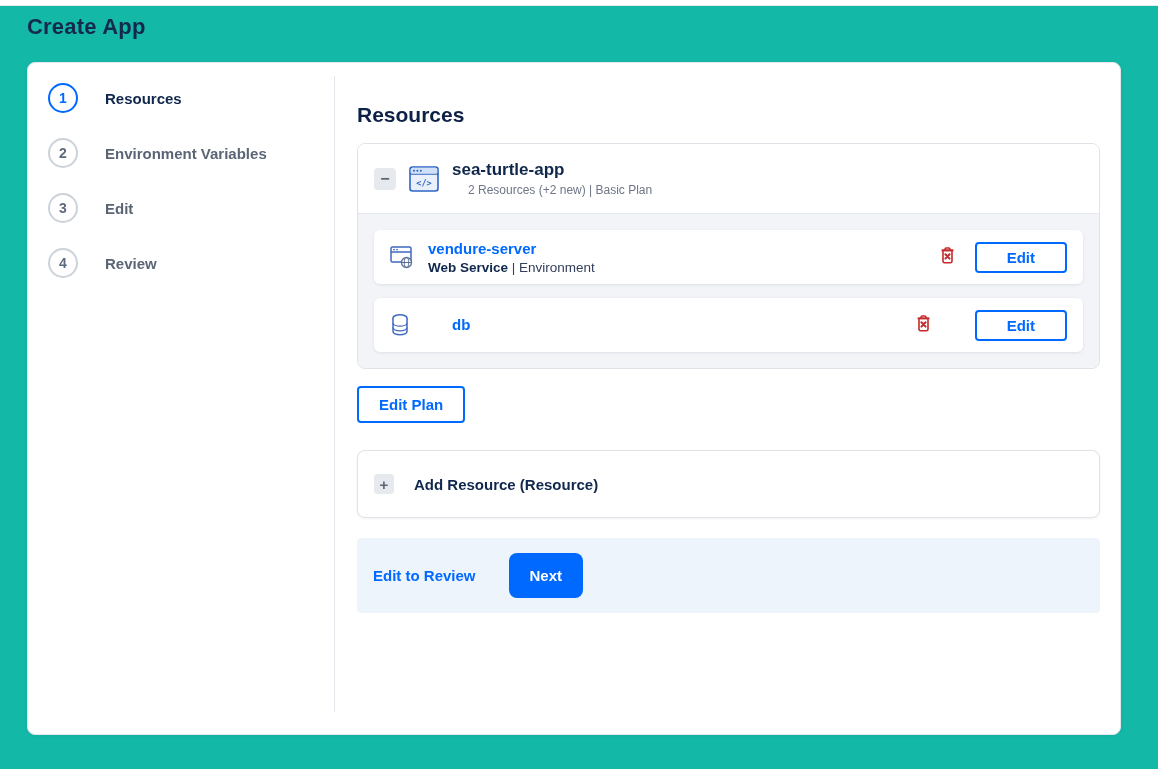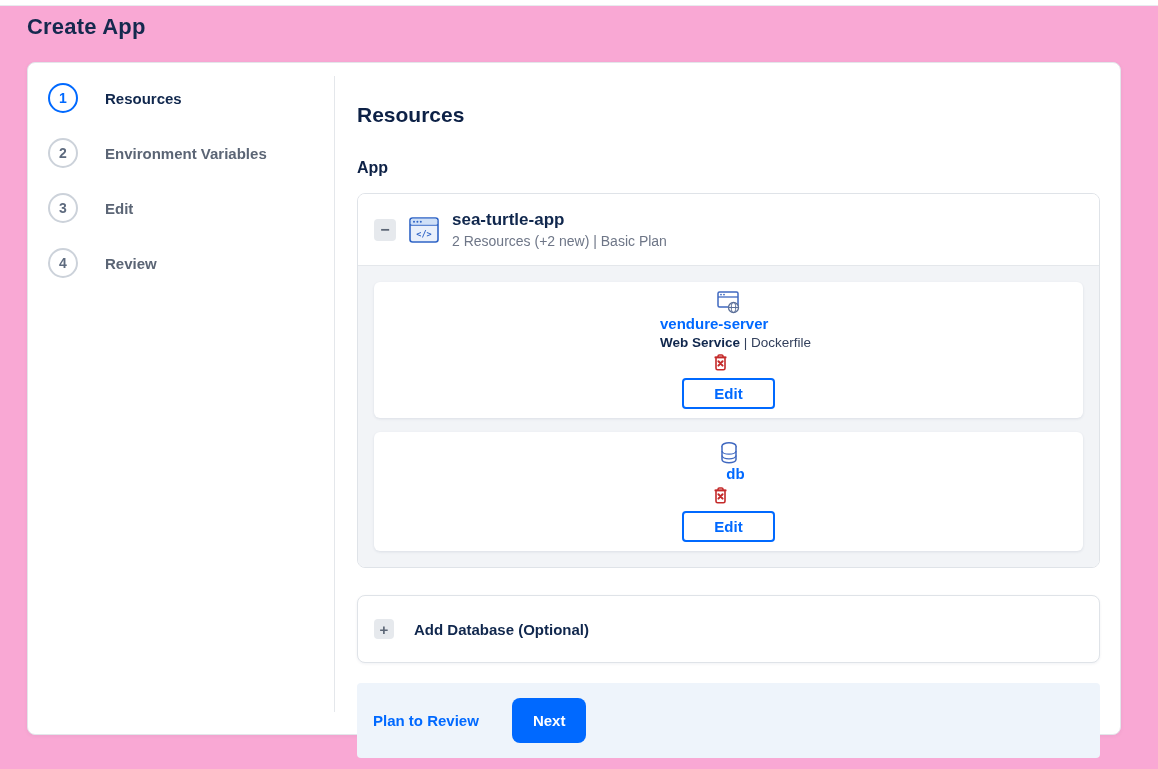--- a/index.html
+++ b/index.html
@@ -3,21 +3,21 @@
 <meta charset="utf-8">
 <style>
   * { margin: 0; padding: 0; box-sizing: border-box; }
   html, body { width: 1158px; height: 769px; }
   body {
     font-family: "Liberation Sans", "DejaVu Sans", sans-serif;
     background: #f0f2f6;
     color: #0d2146;
     overflow: hidden;
   }
-  .screen { width: 1158px; height: 769px; position: relative; background: #f9a8d4; }
+  .screen { width: 1158px; height: 769px; position: relative; background: #14b8a6; }
   .top-strip { height: 6px; background: #ffffff; border-bottom: 1px solid #e8eaee; }
   .page-title {
     margin: 8px 0 0 27px;
     font-size: 22px; font-weight: 600; color: #15294e; letter-spacing: .2px;
   }
   .card {
     position: absolute; left: 27px; top: 62px;
     width: 1094px; height: 673px;
     background: #ffffff;
     border: 1px solid #e3e6ea;
@@ -53,31 +53,31 @@
   .square-btn {
     width: 22px; height: 22px; border-radius: 4px;
     background: #e6e9ed; border: none; color: #5c6676;
     font-size: 16px; font-weight: 700; line-height: 1;
     display: flex; align-items: center; justify-content: center;
     cursor: pointer; flex: 0 0 22px;
   }
   .app-icon { margin-left: 13px; flex: 0 0 30px; display: flex; }
   .app-title-block { margin-left: 13px; }
   .app-name { font-size: 17px; font-weight: 700; color: #10274d; }
-  .app-summary { margin-top: 3px; font-size: 14px; color: #6e7687; }
+  .app-summary { margin-top: 3px; font-size: 12px; color: #6e7687; margin-left: 16px; }
   .app-card-body {
     background: #f2f4f7; border-top: 1px solid #e4e7eb; padding: 16px;
   }
   .resource-row {
     display: flex; align-items: center;
     background: #ffffff; border-radius: 6px;
     box-shadow: 0 1px 3px rgba(20,40,80,.10);
-    padding: 9px 16px; min-height: 54px; flex-direction: column;
-  }
-  .resource-row + .resource-row { margin-top: 14px; }
+    padding: 9px 16px; min-height: 54px;
+  }
+  .resource-row + .resource-row { margin-top: 14px; gap: 24px; }
   .res-icon { flex: 0 0 24px; display: flex; }
   .res-text { margin-left: 14px; flex: 1 1 auto; }
   .res-name { font-size: 15px; font-weight: 700; color: #0069ff; text-decoration: none; cursor: pointer; display: inline-block; }
   .res-sub { margin-top: 2px; font-size: 13.5px; color: #22314f; }
   .res-type { font-weight: 700; color: #10274d; }
   .res-detail, .res-sep { font-weight: 400; color: #33405c; }
   .trash-btn { background: none; border: none; cursor: pointer; padding: 4px; display: flex; margin-right: 16px; }
   .edit-btn {
     background: #ffffff; border: 2px solid #0069ff; border-radius: 4px;
     color: #0069ff; font-family: inherit; font-size: 15px; font-weight: 700;
@@ -143,21 +143,20 @@
       <div class="step">
         <div class="step-circle">4</div>
         <div class="step-label">Review</div>
       </div>
     </nav>
 
     <div class="v-divider"></div>
 
     <section class="main">
       <h2 class="main-heading">Resources</h2>
-      <div class="section-label">App</div>
 
       
       <div class="app-card">
         <div class="app-card-header">
           <button class="square-btn">−</button>
           <span class="app-icon">
             <svg width="30" height="26" viewBox="0 0 30 26">
               <rect x="1" y="1" width="28" height="24" rx="2.5" fill="#e9f0fb" stroke="#2f64c6" stroke-width="1.6"></rect>
               <path d="M1 8 h28" stroke="#2f64c6" stroke-width="1.4"></path>
               <rect x="1.8" y="1.8" width="26.4" height="6" rx="1.5" fill="#cfe0f7"></rect>
@@ -183,21 +182,21 @@
                 <circle cx="4" cy="3.6" r=".9" fill="#3f68c0"></circle>
                 <circle cx="7" cy="3.6" r=".9" fill="#3f68c0"></circle>
                 <circle cx="16.5" cy="16.5" r="5" fill="#ffffff" stroke="#5c7099" stroke-width="1.3"></circle>
                 <ellipse cx="16.5" cy="16.5" rx="2.2" ry="5" fill="none" stroke="#5c7099" stroke-width="1"></ellipse>
                 <path d="M11.5 16.5 h10" stroke="#5c7099" stroke-width="1"></path>
               </svg>
             </span>
             <div class="res-text">
               <a class="res-name">vendure-server</a>
               <div class="res-sub">
-                <span class="res-type">Web Service</span><span class="res-sep"> | </span><span class="res-detail">Dockerfile</span>
+                <span class="res-type">Web Service</span><span class="res-sep"> | </span><span class="res-detail">Environment</span>
               </div>
             </div>
             <button class="trash-btn">
               <span>
                 <svg width="15" height="17" viewBox="0 0 15 17">
                   <path d="M5 3 V2.2 A1.2 1.2 0 0 1 6.2 1 h2.6 A1.2 1.2 0 0 1 10 2.2 V3" fill="none" stroke="#c42a2a" stroke-width="1.5"></path>
                   <path d="M1.5 3.4 h12" stroke="#c42a2a" stroke-width="1.6"></path>
                   <path d="M3 3.4 h9 v10.8 a1.6 1.6 0 0 1 -1.6 1.6 h-5.8 a1.6 1.6 0 0 1 -1.6 -1.6 z" fill="none" stroke="#c42a2a" stroke-width="1.6"></path>
                   <path d="M5.4 7.2 l4.2 4.4 M9.6 7.2 l-4.2 4.4" stroke="#c42a2a" stroke-width="2" stroke-linecap="round"></path>
                 </svg>
@@ -227,26 +226,27 @@
                   <path d="M5.4 7.2 l4.2 4.4 M9.6 7.2 l-4.2 4.4" stroke="#c42a2a" stroke-width="2" stroke-linecap="round"></path>
                 </svg>
               </span>
             </button>
             <button class="edit-btn">Edit</button>
           </div>
 
         </div>
       </div>
 
+      <button class="edit-plan-btn">Edit Plan</button>
 
       <div class="add-resource">
         <button class="square-btn">+</button>
-        <span class="add-resource-label">Add Database (Optional)</span>
+        <span class="add-resource-label">Add Resource (Resource)</span>
       </div>
 
       <div class="wizard-footer">
-        <a class="skip-link">Plan to Review</a>
+        <a class="skip-link">Edit to Review</a>
         <button class="next-btn">Next</button>
       </div>
 
     </section>
   </div>
 </div>
 
 </body></html>

